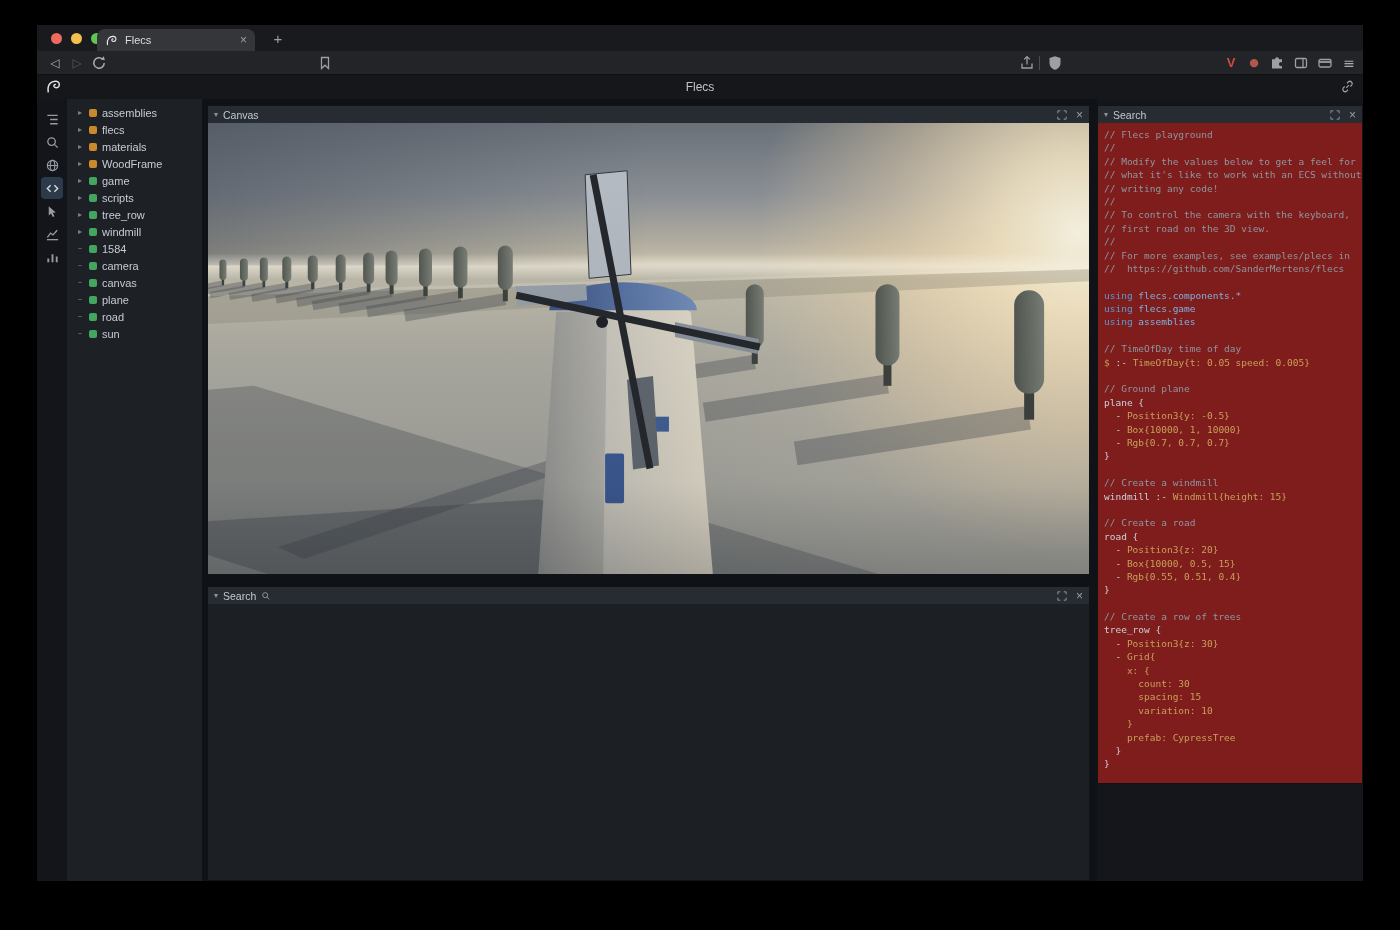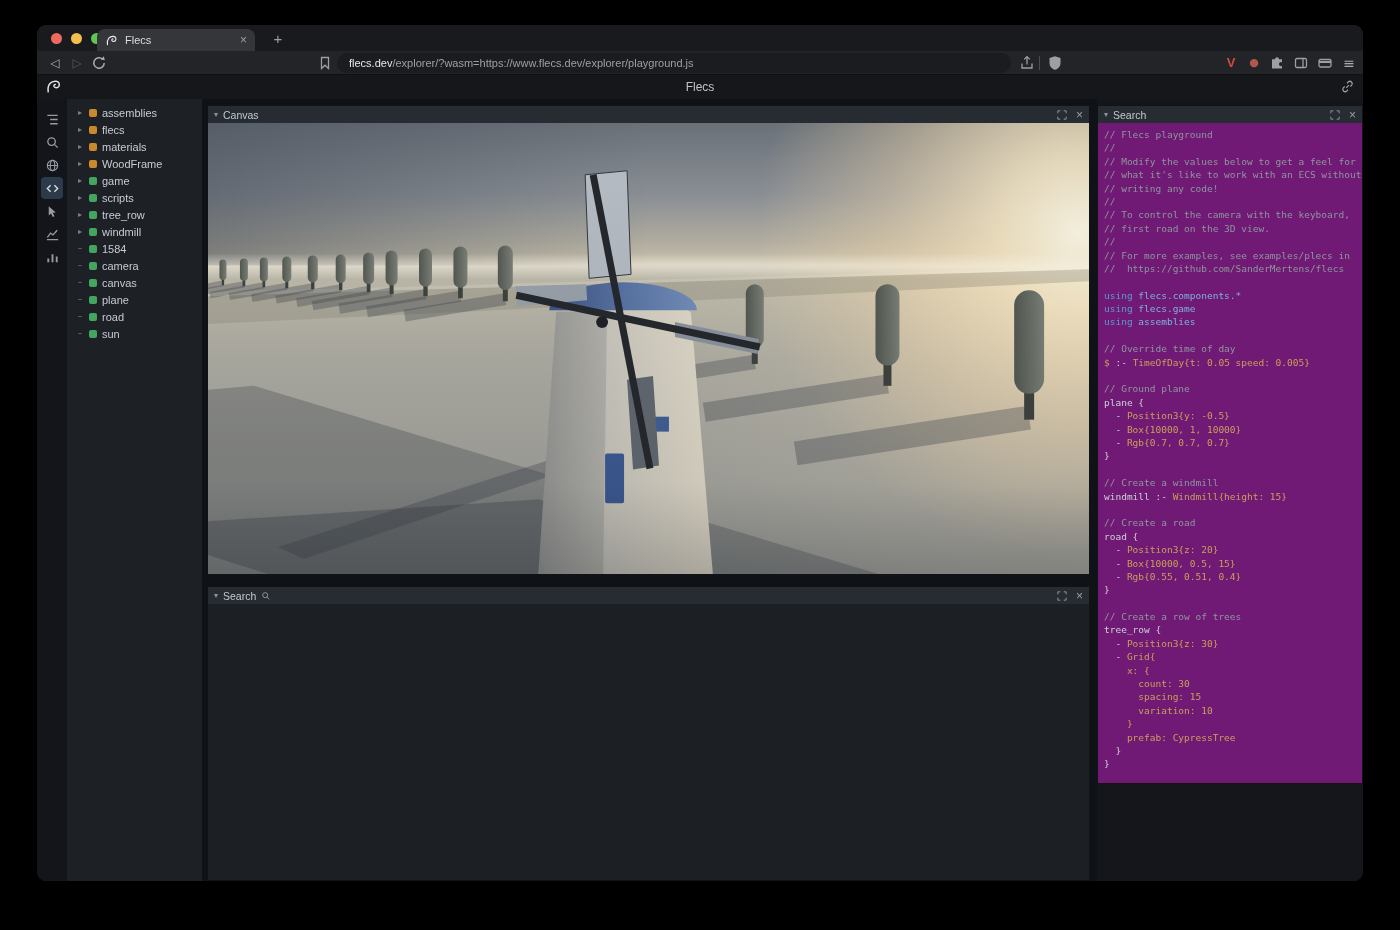--- a/index.html
+++ b/index.html
@@ -1,17 +1,17 @@
 <!DOCTYPE html>
 <html><head>
 <meta charset="utf-8">
 <style>
   *{margin:0;padding:0;box-sizing:border-box}
   html,body{width:1400px;height:930px;background:#000;font-family:"Liberation Sans",sans-serif;overflow:hidden}
-  .window{position:absolute;left:37px;top:25px;width:1326px;height:856px;background:#15171b;border-radius:9px;overflow:hidden;box-shadow:0 18px 60px rgba(0,0,0,.75)}
+  .window{position:absolute;left:37px;top:25px;width:1326px;height:856px;background:#15171b;border-radius:0;overflow:hidden;box-shadow:0 18px 60px rgba(0,0,0,.75)}
 
   
   .tabstrip{position:absolute;top:0;left:0;width:100%;height:26px;background:#191a1d}
   .lights{position:absolute;left:14px;top:8px;display:flex;gap:9px}
   .light{width:11px;height:11px;border-radius:50%}
   .light.red{background:#ee6a5f}.light.yellow{background:#f5bf4f}.light.green{background:#61c454}
   .tab{position:absolute;left:60px;top:4px;width:158px;height:22px;background:#34363a;border-radius:8px 8px 0 0;display:flex;align-items:center;padding:0 8px;gap:7px}
   .tab .favicon{width:13px;height:13px;flex:none}
   .tab-title{font-size:11px;color:#dcdde0;flex:1;overflow:hidden;white-space:nowrap}
   .tab-close{font-size:12px;color:#9aa0a6;line-height:1}
@@ -59,21 +59,21 @@
   .panel-header{position:absolute;top:0;left:0;width:100%;height:17px;background:#272c32;display:flex;align-items:center;padding:0 6px;gap:5px}
   .ph-chev{font-size:8px;color:#8b929b;font-family:"DejaVu Sans",sans-serif}
   .panel-title{font-size:10.5px;color:#c3c9d0}
   .ph-spacer{flex:1}
   .ph-ico{display:flex;align-items:center}
   .ph-ico svg{width:10px;height:10px}
   .ph-close{font-size:12px;color:#9aa0a6;line-height:1;margin-left:4px}
   .panel-body{position:absolute;top:17px;left:0;right:0;bottom:0;overflow:hidden}
   .search-body{background:#1c2025}
 
-  .editor-code{position:absolute;top:17px;left:0;right:0;bottom:0;background:#701a75;padding:5px 2px 6px 6px;font-family:"DejaVu Sans Mono",monospace}
+  .editor-code{position:absolute;top:17px;left:0;right:0;bottom:0;background:#7f1d1d;padding:5px 2px 6px 6px;font-family:"DejaVu Sans Mono",monospace}
   .code-line{white-space:pre;height:13.4px;line-height:13.4px;font-size:9.5px}
   .tok-c{color:#8e969e}
   .tok-k{color:#5f9ad0}
   .tok-u{color:#7fb0de}
   .tok-g{color:#c9a05a}
   .tok-w{color:#ccd1d8}
 </style>
 </head>
 <body>
 
@@ -98,24 +98,20 @@
   <div class="navbar">
     <span class="nav-ico" style="left:8px">◁</span>
     <span class="nav-ico disabled" style="left:30px">▷</span>
     <svg class="svg-ico" style="left:54px" viewBox="0 0 16 16">
       <path d="M13.2 8a5.2 5.2 0 1 1-1.6-3.8" stroke="#a7acb2" stroke-width="1.5" fill="none"></path>
       <polygon points="12.8,1.2 13.8,5.2 9.9,4.4" fill="#a7acb2"></polygon>
     </svg>
     <svg class="svg-ico" style="left:280px" viewBox="0 0 16 16">
       <path d="M4.5 2.5h7v11L8 10.2 4.5 13.5Z" fill="none" stroke="#9aa0a6" stroke-width="1.3"></path>
     </svg>
-    <div class="urlbar">
-      <span class="url-domain">flecs.dev</span>
-        <span class="url-path">/explorer/?wasm=https://www.flecs.dev/explorer/playground.js</span>
-    </div>
     <svg class="svg-ico" style="left:982px" viewBox="0 0 16 16">
       <g stroke="#9aa0a6" stroke-width="1.3" fill="none">
         <path d="M8 2v7.5"></path>
           <path d="M5.2 4.4 8 1.7l2.8 2.7"></path>
           <path d="M3 8.5v4.5h10V8.5"></path>
       </g>
     </svg>
     <span class="nav-divider"></span>
     <svg class="svg-ico" style="left:1010px" viewBox="0 0 16 16">
       <path d="M8 1.2 13.5 3v5c0 3.6-2.6 6-5.5 6.8C5.1 14 2.5 11.6 2.5 8V3Z" fill="#9aa0a6"></path>
@@ -480,21 +476,21 @@
             <div class="code-line"><span class="tok-c">// To control the camera with the keyboard,</span></div>
             <div class="code-line"><span class="tok-c">// first road on the 3D view.</span></div>
             <div class="code-line"><span class="tok-c">//</span></div>
             <div class="code-line"><span class="tok-c">// For more examples, see examples/plecs in</span></div>
             <div class="code-line"><span class="tok-c">//  https://github.com/SanderMertens/flecs</span></div>
             <div class="code-line">&nbsp;</div>
             <div class="code-line"><span class="tok-k">using </span><span class="tok-u">flecs.components.*</span></div>
             <div class="code-line"><span class="tok-k">using </span><span class="tok-u">flecs.game</span></div>
             <div class="code-line"><span class="tok-k">using </span><span class="tok-u">assemblies</span></div>
             <div class="code-line">&nbsp;</div>
-            <div class="code-line"><span class="tok-c">// Override time of day</span></div>
+            <div class="code-line"><span class="tok-c">// TimeOfDay time of day</span></div>
             <div class="code-line"><span class="tok-g">$</span><span class="tok-w"> :- </span><span class="tok-g">TimeOfDay{t: 0.05 speed: 0.005}</span></div>
             <div class="code-line">&nbsp;</div>
             <div class="code-line"><span class="tok-c">// Ground plane</span></div>
             <div class="code-line"><span class="tok-w">plane {</span></div>
             <div class="code-line"><span class="tok-w">  - </span><span class="tok-g">Position3{y: -0.5}</span></div>
             <div class="code-line"><span class="tok-w">  - </span><span class="tok-g">Box{10000, 1, 10000}</span></div>
             <div class="code-line"><span class="tok-w">  - </span><span class="tok-g">Rgb{0.7, 0.7, 0.7}</span></div>
             <div class="code-line"><span class="tok-w">}</span></div>
             <div class="code-line">&nbsp;</div>
             <div class="code-line"><span class="tok-c">// Create a windmill</span></div>

